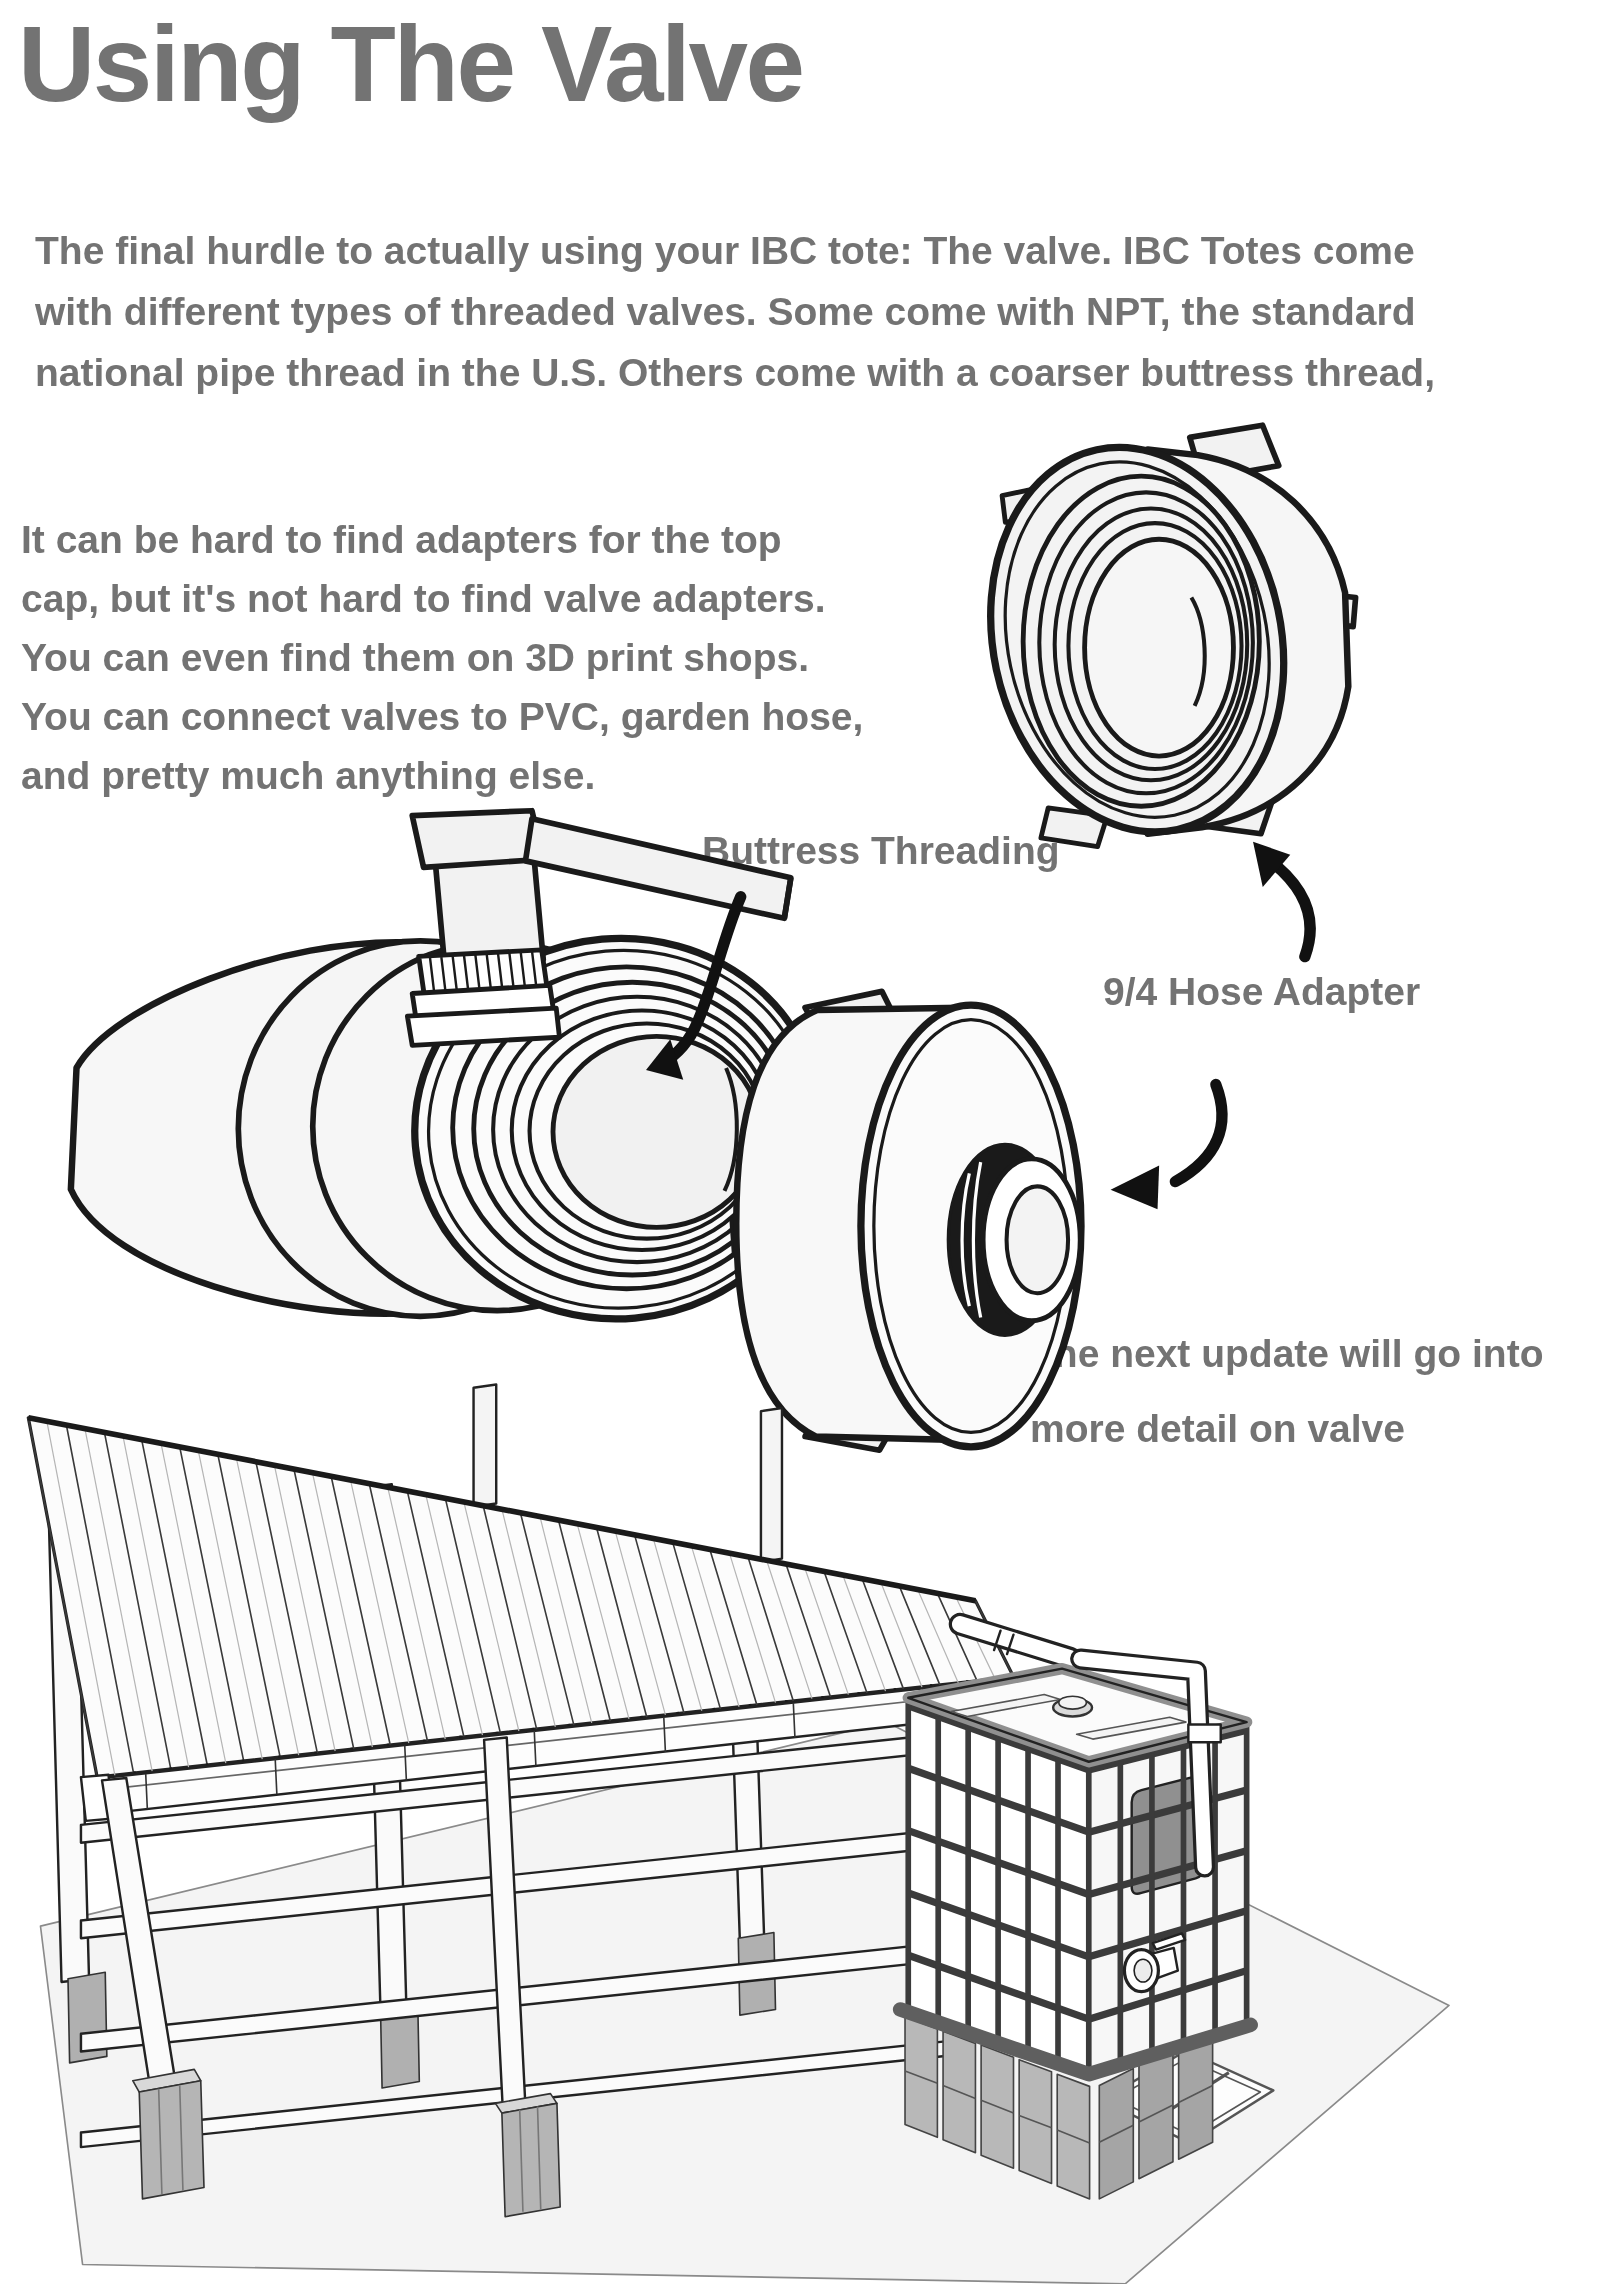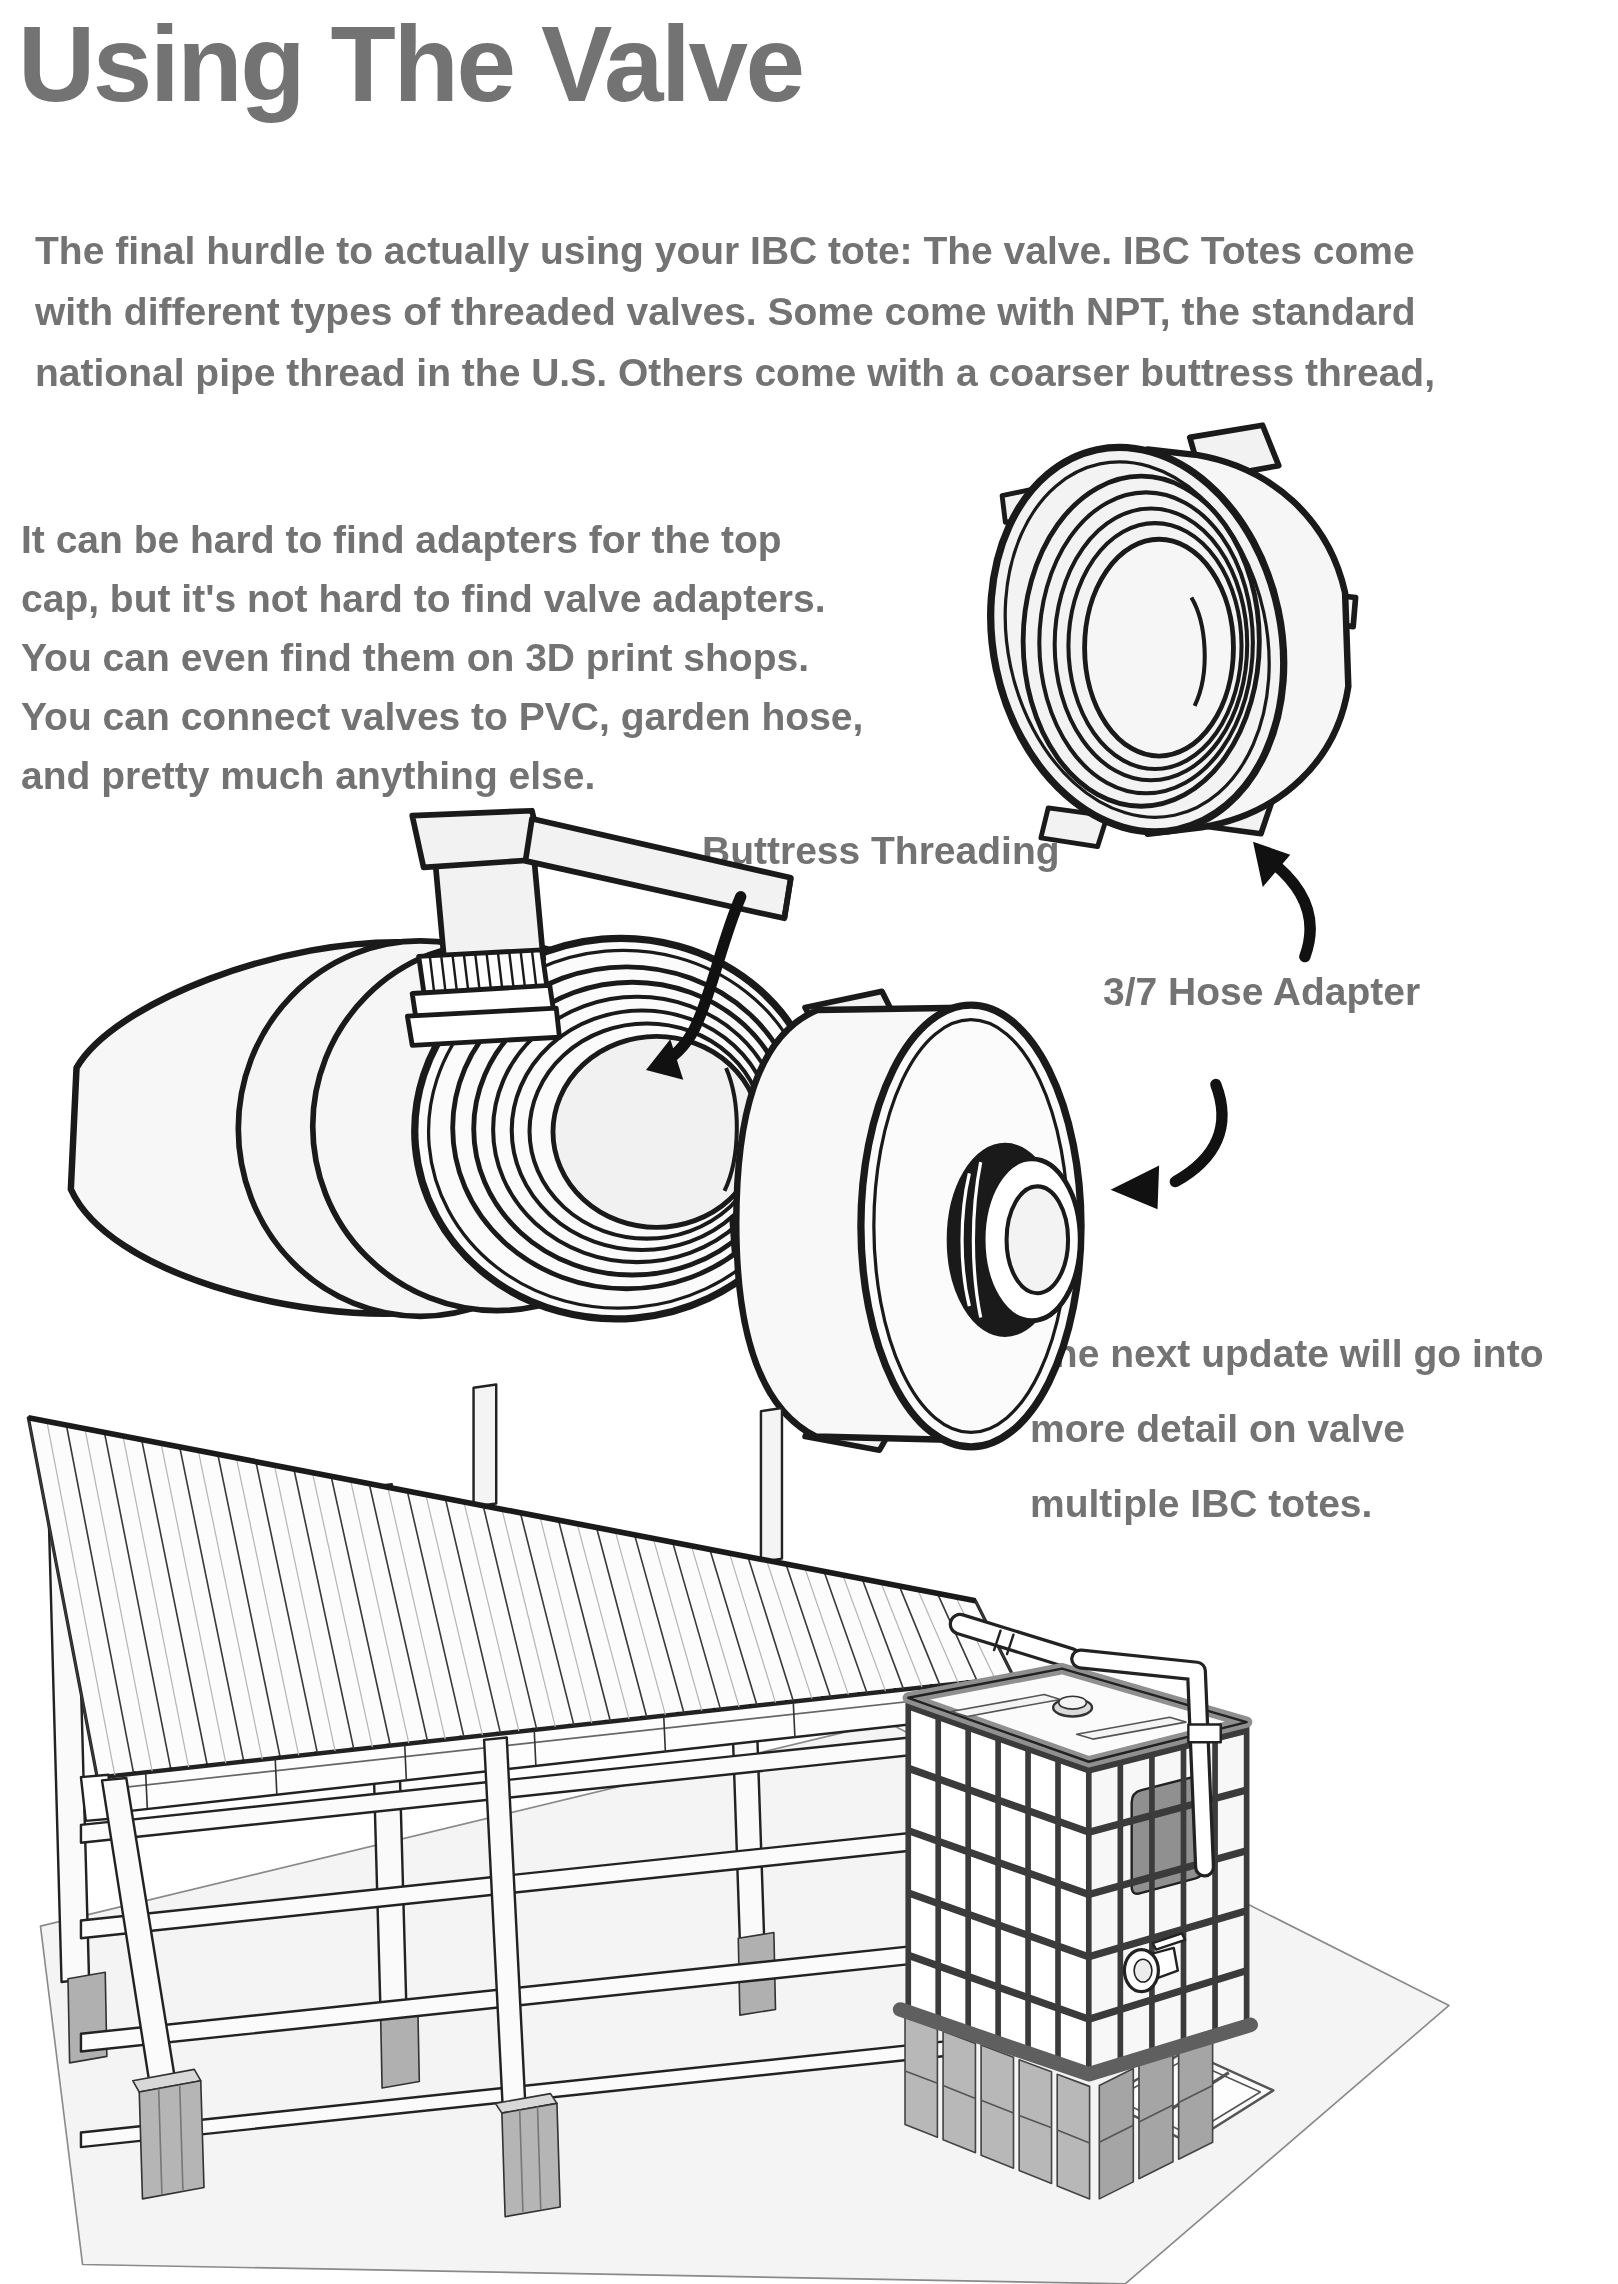--- a/index.html
+++ b/index.html
@@ -37,25 +37,24 @@
     <div class="line">It can be hard to find adapters for the top</div>
     <div class="line">cap, but it's not hard to find valve adapters.</div>
     <div class="line">You can even find them on 3D print shops.</div>
     <div class="line">You can connect valves to PVC, garden hose,</div>
     <div class="line">and pretty much anything else.</div>
   </div>
 
   <div class="abs body-par" id="next-update-par">
     <div class="line">The next update will go into</div>
     <div class="line">more detail on valve</div>
-    <div class="line">multiple IBC totes.</div>
   </div>
 
   <div class="abs callout" id="buttress-label">Buttress Threading</div>
-  <div class="abs callout" id="hose-label">3/7 Hose Adapter</div>
+  <div class="abs callout" id="hose-label">9/4 Hose Adapter</div>
 
   <svg class="abs" style="left:955px;top:405px;" width="421" height="453" viewBox="0 0 520 560">
     <g stroke="#1a1a1a" stroke-linejoin="round">
 
       <polygon points="290,40 380,25 400,75 305,92" fill="#f2f2f2" stroke-width="7"></polygon>
       <polygon points="58,112 115,100 122,135 62,145" fill="#f2f2f2" stroke-width="6"></polygon>
       <polygon points="402,228 495,238 492,274 400,262" fill="#f2f2f2" stroke-width="7"></polygon>
       <polygon points="300,470 395,480 378,530 288,518" fill="#f2f2f2" stroke-width="7"></polygon>
       <polygon points="115,498 188,508 176,546 106,535" fill="#f2f2f2" stroke-width="6"></polygon>
 

